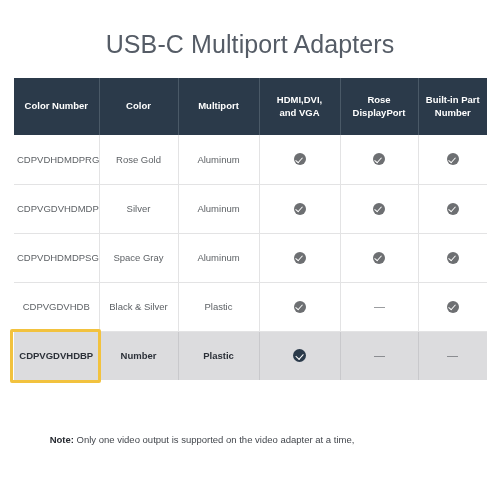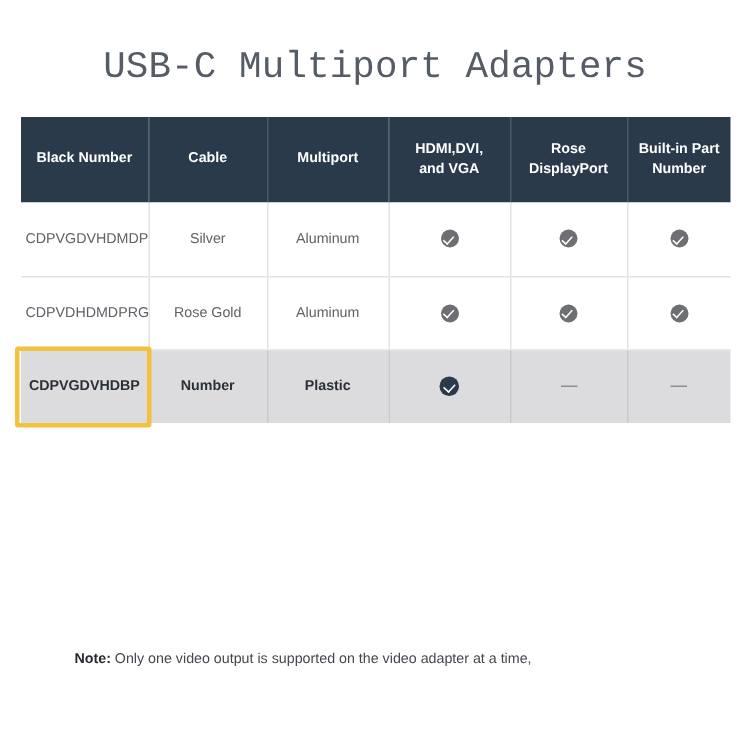--- a/index.html
+++ b/index.html
@@ -24,21 +24,21 @@
   .page-title {
     position: absolute;
     top: 30px;
     left: 0;
     width: 500px;
     text-align: center;
     font-size: 25px;
     font-weight: 300;
     letter-spacing: 0.1px;
     color: #555c66;
-    font-family: Liberation Mono, monospace;
+    font-family: Liberation Sans, sans-serif;
   }
 
   
   .table-wrap {
     position: absolute;
     left: 14px;
     top: 78px;
     width: 473px;
   }
 
@@ -183,57 +183,73 @@
         <col class="c0">
           <col class="c1">
           <col class="c2">
         <col class="c3">
           <col class="c4">
           <col class="c5">
       </colgroup>
       <thead>
         <tr>
             <th>
-              <div>Black Number</div>
-            </th>
-            <th>
-              <div>Cable</div>
+              <div>Color Number</div>
+            </th>
+            <th>
+              <div>Color</div>
             </th>
             <th>
               <div>Multiport</div>
             </th>
             <th>
               <div>HDMI,DVI,</div>
               <div>and VGA</div>
             </th>
             <th>
               <div>Rose</div>
               <div>DisplayPort</div>
             </th>
             <th>
               <div>Built-in Part</div>
               <div>Number</div>
             </th>
           </tr>
       </thead>
       <tbody>
+          <tr>
+            <td><span>CDPVDHDMDPRG</span></td>
+            <td><span>Rose Gold</span></td>
+            <td><span>Aluminum</span></td>
+            <td><span class="check"></span></td>
+            <td><span class="check"></span></td>
+            <td><span class="check"></span></td>
+          </tr>
           <tr>
             <td><span>CDPVGDVHDMDP</span></td>
             <td><span>Silver</span></td>
             <td><span>Aluminum</span></td>
             <td><span class="check"></span></td>
             <td><span class="check"></span></td>
             <td><span class="check"></span></td>
           </tr>
           <tr>
-            <td><span>CDPVDHDMDPRG</span></td>
-            <td><span>Rose Gold</span></td>
+            <td><span>CDPVDHDMDPSG</span></td>
+            <td><span>Space Gray</span></td>
             <td><span>Aluminum</span></td>
             <td><span class="check"></span></td>
             <td><span class="check"></span></td>
+            <td><span class="check"></span></td>
+          </tr>
+          <tr>
+            <td><span>CDPVGDVHDB</span></td>
+            <td><span>Black &amp; Silver</span></td>
+            <td><span>Plastic</span></td>
+            <td><span class="check"></span></td>
+            <td><span class="dash"></span></td>
             <td><span class="check"></span></td>
           </tr>
           <tr class="row-highlight">
             <td class="cell-callout"><span class="callout-frame"></span><span class="cell-text">CDPVGDVHDBP</span></td>
             <td><span>Number</span></td>
             <td><span>Plastic</span></td>
             <td><span class="check"></span></td>
             <td><span class="dash"></span></td>
             <td><span class="dash"></span></td>
           </tr>

